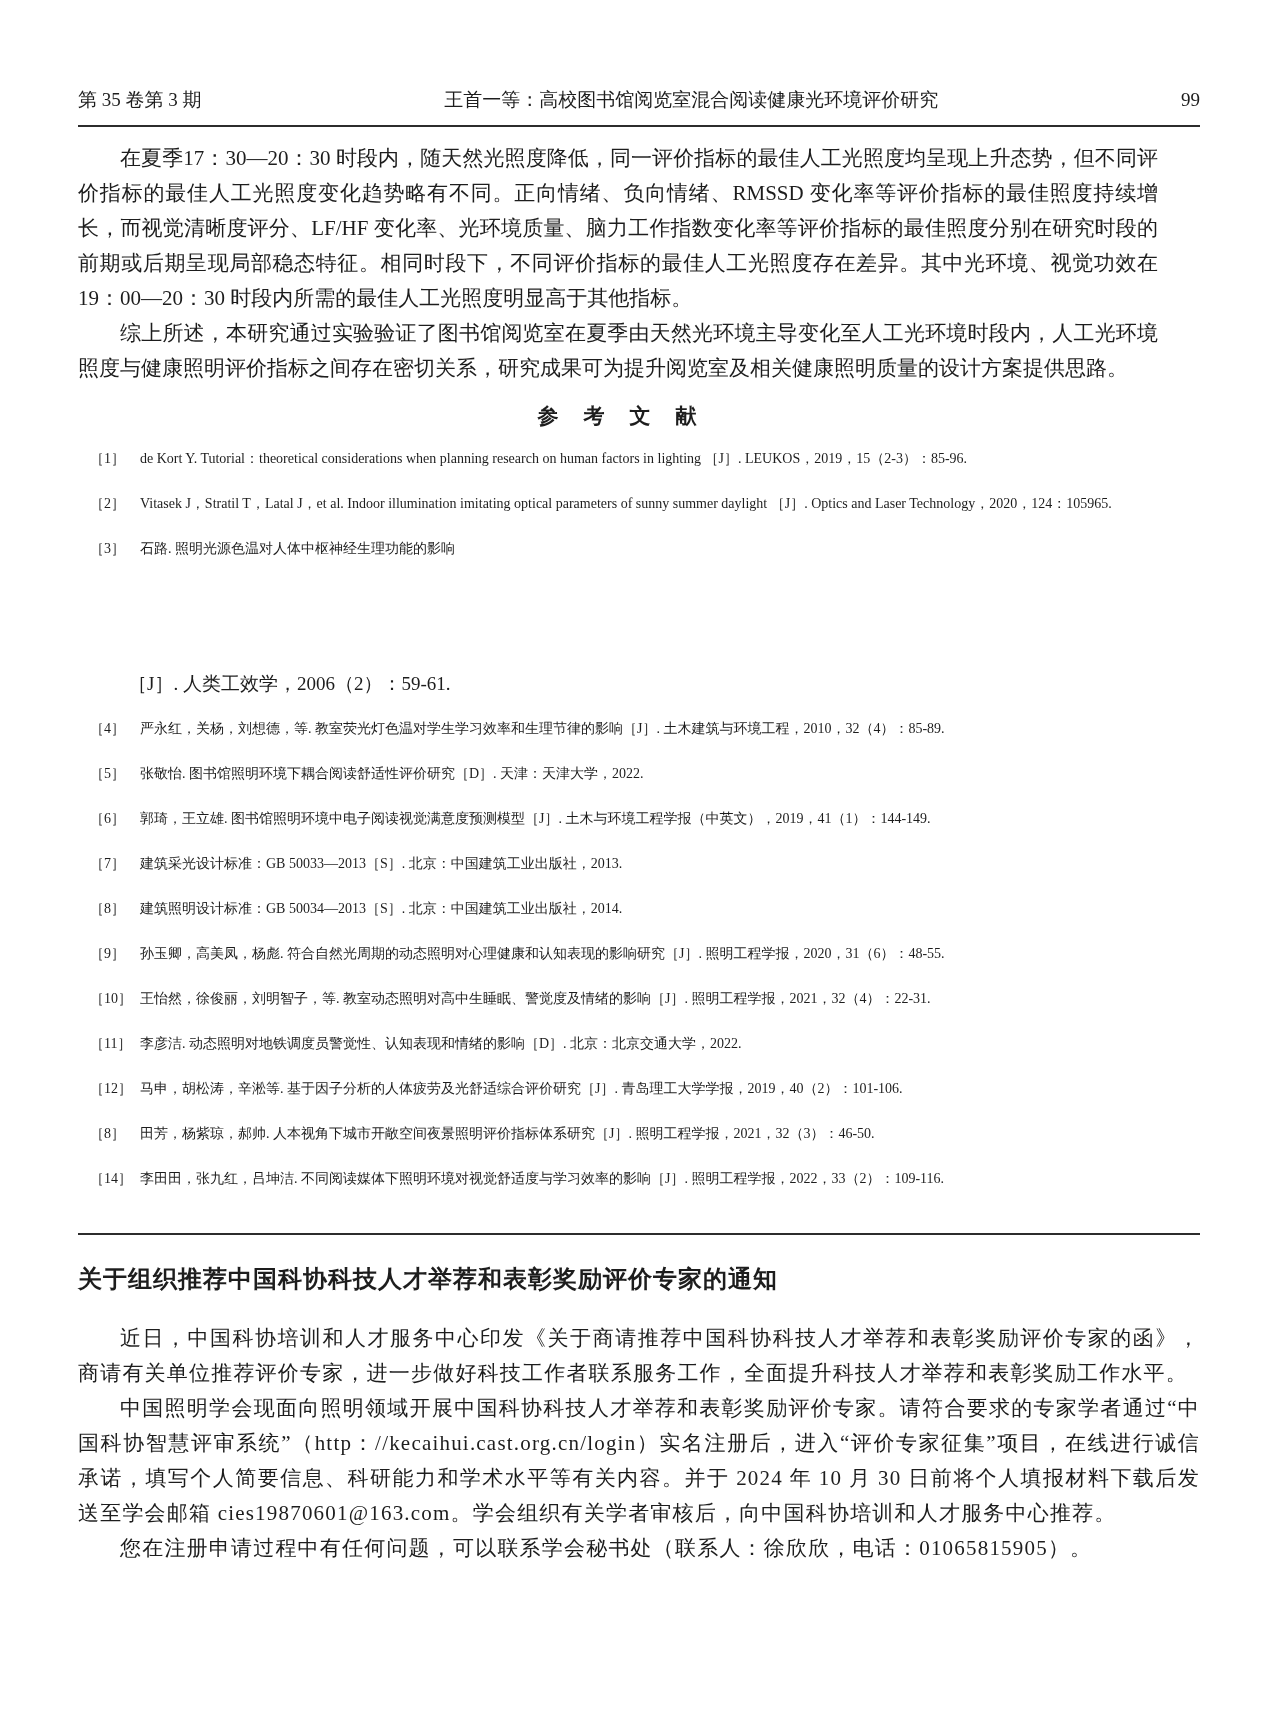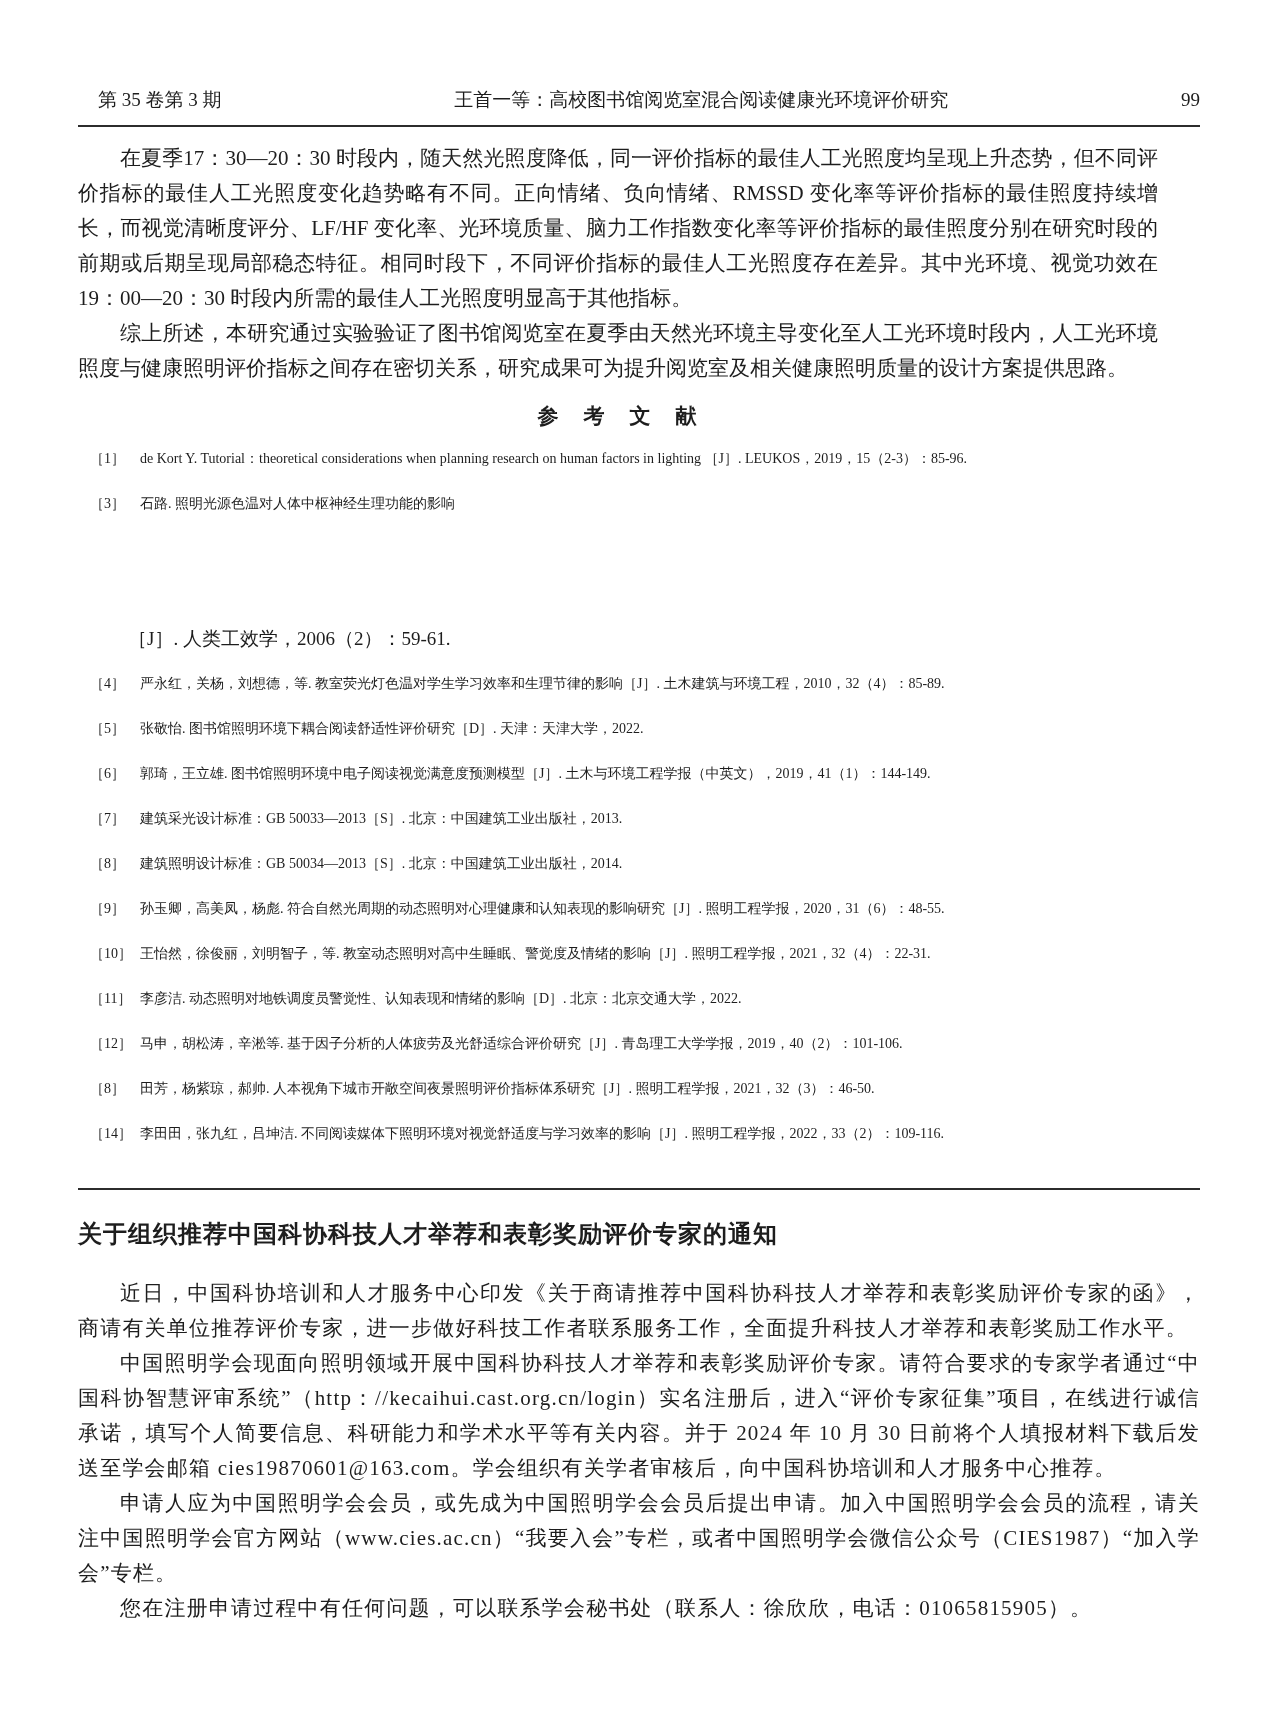--- a/index.html
+++ b/index.html
@@ -15,21 +15,20 @@
     padding: 0 79px 0 78px;
     overflow: hidden;
   }
   
   .header {
     margin-top: 88px;
     display: flex;
     align-items: baseline;
     font-size: 19px;
     line-height: 24px;
-    margin-left: 20px;
   }
   .header .issue { flex: 0 0 auto; }
   .header .running-title { flex: 1 1 auto; text-align: center; }
   .header .pageno { flex: 0 0 auto; }
   .header-rule {
     margin-top: 13px;
     border-top: 2px solid #2c2c2c;
     height: 0;
   }
   
@@ -119,20 +118,21 @@
           <p class="para">在夏季17：30—20：30 时段内，随天然光照度降低，同一评价指标的最佳人工光照度均呈现上升态势，但不同评价指标的最佳人工光照度变化趋势略有不同。正向情绪、负向情绪、RMSSD 变化率等评价指标的最佳照度持续增长，而视觉清晰度评分、LF/HF 变化率、光环境质量、脑力工作指数变化率等评价指标的最佳照度分别在研究时段的前期或后期呈现局部稳态特征。相同时段下，不同评价指标的最佳人工光照度存在差异。其中光环境、视觉功效在 19：00—20：30 时段内所需的最佳人工光照度明显高于其他指标。</p>
 
 
           <p class="para">综上所述，本研究通过实验验证了图书馆阅览室在夏季由天然光环境主导变化至人工光环境时段内，人工光环境照度与健康照明评价指标之间存在密切关系，研究成果可为提升阅览室及相关健康照明质量的设计方案提供思路。</p>
         </div>
       <h3 class="ref-heading">参　考　文　献</h3>
       <div>
 
           <p class="ref"><span class="ref-label">［1］</span><span>de Kort Y. Tutorial：theoretical considerations when planning research on human factors in lighting ［J］. LEUKOS，2019，15（2-3）：85-96.</span></p>
 
+          <p class="ref"><span class="ref-label">［2］</span><span>Vitasek J，Stratil T，Latal J，et al. Indoor illumination imitating optical parameters of sunny summer daylight ［J］. Optics and Laser Technology，2020，124：105965.</span></p>
 
           <p class="ref"><span class="ref-label">［3］</span><span>石路. 照明光源色温对人体中枢神经生理功能的影响</span></p>
         </div>
     </section>
 
     <section class="col col-right">
       <p class="ref-cont">［J］. 人类工效学，2006（2）：59-61.</p>
       <div>
 
           <p class="ref"><span class="ref-label">［4］</span><span>严永红，关杨，刘想德，等. 教室荧光灯色温对学生学习效率和生理节律的影响［J］. 土木建筑与环境工程，2010，32（4）：85-89.</span></p>
@@ -165,19 +165,18 @@
   <div class="section-divider"></div>
 
   <section class="notice">
     <h2 class="notice-title">关于组织推荐中国科协科技人才举荐和表彰奖励评价专家的通知</h2>
     <div>
 
         <p class="notice-para">近日，中国科协培训和人才服务中心印发《关于商请推荐中国科协科技人才举荐和表彰奖励评价专家的函》，商请有关单位推荐评价专家，进一步做好科技工作者联系服务工作，全面提升科技人才举荐和表彰奖励工作水平。</p>
 
         <p class="notice-para">中国照明学会现面向照明领域开展中国科协科技人才举荐和表彰奖励评价专家。请符合要求的专家学者通过“中国科协智慧评审系统”（http：//kecaihui.cast.org.cn/login）实名注册后，进入“评价专家征集”项目，在线进行诚信承诺，填写个人简要信息、科研能力和学术水平等有关内容。并于 2024 年 10 月 30 日前将个人填报材料下载后发送至学会邮箱 cies19870601@163.com。学会组织有关学者审核后，向中国科协培训和人才服务中心推荐。</p>
 
-        <p class="notice-para">申请人应为中国照明学会会员，或先成为中国照明学会会员后提出申请。加入中国照明学会会员的流程，请关注中国照明学会官方网站（www.cies.ac.cn）“我要入会”专栏，或者中国照明学会微信公众号（CIES1987）“加入学会”专栏。</p>
 
         <p class="notice-para">您在注册申请过程中有任何问题，可以联系学会秘书处（联系人：徐欣欣，电话：01065815905）。</p>
       </div>
   </section>
 
 </div>
 
 </body></html>

